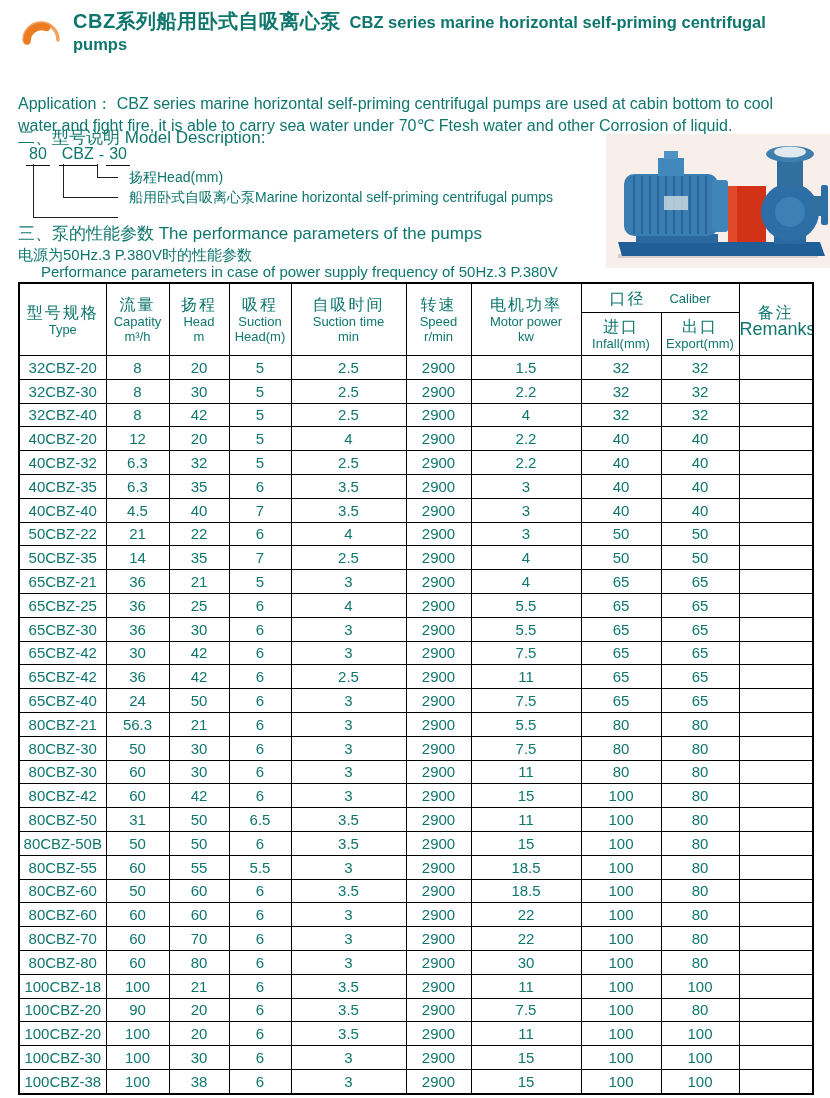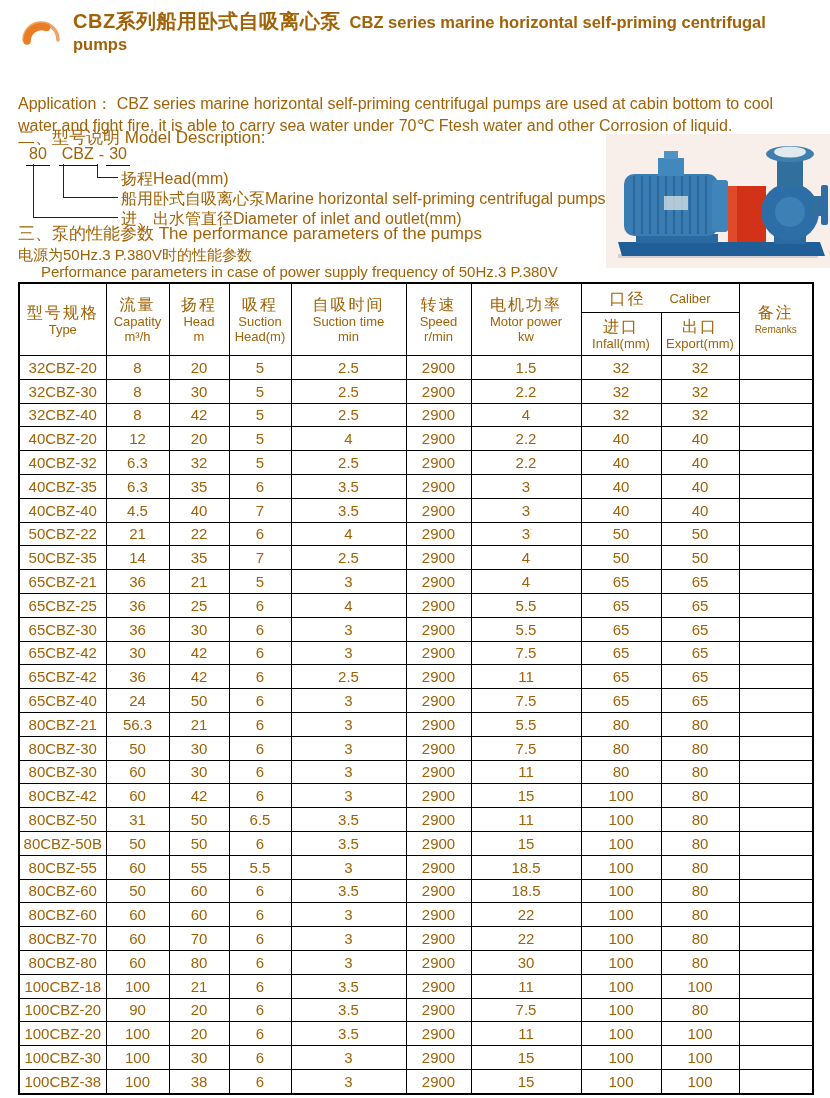--- a/index.html
+++ b/index.html
@@ -1,36 +1,36 @@
 <!DOCTYPE html>
 <html><head>
 <meta charset="utf-8">
 <style>
   html,body{margin:0;padding:0;background:#fff;}
-  .page{position:relative;width:830px;height:1098px;background:#ffffff;color:#a16207;
+  .page{position:relative;width:830px;height:1098px;background:#ffffff;color:#0f766e;
         font-family:"Liberation Sans","DejaVu Sans",sans-serif;overflow:hidden;}
 
   
   .hdr{position:absolute;left:18px;top:8px;width:800px;display:flex;align-items:center;gap:9px;}
   .logo{flex:0 0 auto;width:46px;height:30px;}
   .title-cn{font-size:20px;font-weight:bold;letter-spacing:.5px;}
   .title-en{font-size:16.5px;font-weight:bold;margin-left:4px;}
 
   
   .p-cn{position:absolute;left:18px;top:46px;width:796px;font-size:16px;line-height:23px;}
   .p-en{position:absolute;left:18px;top:93px;width:796px;font-size:16px;line-height:22px;}
   .h2{position:absolute;left:18px;top:126px;font-size:17px;}
 
   
   .code{position:absolute;left:26px;top:145px;font-size:16px;display:flex;align-items:flex-end;}
   .code .u{border-bottom:1.5px solid #111;padding:0 3px 2px;}
   .code .g{width:9px;}
   .code .dash{padding:0 2px 2px;}
   .conn{position:absolute;border-left:1.5px solid #222;border-bottom:1.5px solid #222;}
-  .mlabel{position:absolute;left:121px;font-size:16px;white-space:nowrap;}
+  .mlabel{position:absolute;left:129px;font-size:14px;white-space:nowrap;}
 
   
   .photo{position:absolute;left:606px;top:134px;width:224px;height:134px;}
 
   
   .h3{position:absolute;left:18px;top:222px;font-size:17px;}
   .sub-cn{position:absolute;left:18px;top:246px;font-size:15px;}
   .sub-en{position:absolute;left:18px;top:263px;font-size:15px;margin-left:23px;}
 
   
@@ -74,21 +74,20 @@
     <span class="dash">-</span>
     <span class="u">30</span>
   </div>
 
   <div class="conn" style="left:97px;top:164px;width:20px;height:13px;"></div>
   <div class="conn" style="left:63px;top:164px;width:54px;height:33px;"></div>
   <div class="conn" style="left:33px;top:164px;width:84px;height:53px;"></div>
 
   <div class="mlabel" style="top:169px;">扬程Head(mm)</div>
   <div class="mlabel" style="top:189px;">船用卧式自吸离心泵Marine horizontal self-priming centrifugal pumps</div>
-  <div class="mlabel" style="top:209px;">进、出水管直径Diameter of inlet and outlet(mm)</div>
 
   <svg class="photo" viewBox="0 0 224 134">
     <rect width="224" height="134" fill="#f8efeb"></rect>
     <rect x="12" y="120" width="200" height="4" fill="#d8cfc9"></rect>
     <polygon points="12,108 214,108 219,122 16,122" fill="#1f5e96"></polygon>
     <rect x="30" y="100" width="82" height="9" fill="#2a6aa0"></rect>
     <rect x="168" y="102" width="32" height="8" fill="#2a6aa0"></rect>
 
     <g>
       <rect x="18" y="40" width="94" height="62" rx="10" fill="#3a7db2"></rect>
@@ -180,21 +179,21 @@
           <div class="unit">kw</div>
         </th>
         <th colspan="2">
           <div class="cal">
             <span class="cn">口径</span>
             <span class="en">Caliber</span>
           </div>
         </th>
         <th rowspan="2">
           <div class="cn">备注</div>
-          <div class="en" style="font-size:10px">Remanks</div>
+          <div class="en" style="font-size:18px">Remanks</div>
         </th>
       </tr>
       <tr class="r2">
         <th>
           <div class="cn">进口</div>
           <div class="en">Infall(mm)</div>
         </th>
         <th>
           <div class="cn">出口</div>
           <div class="en">Export(mm)</div>

